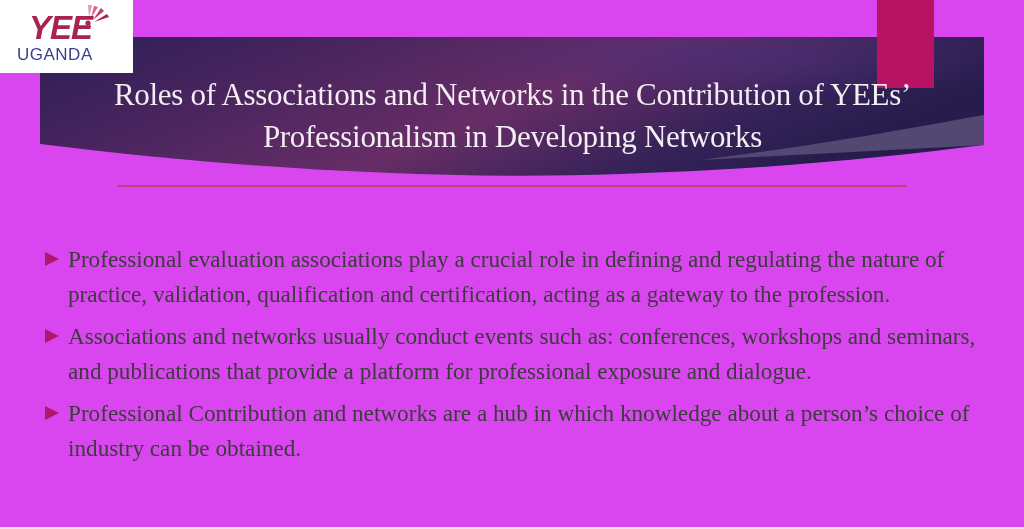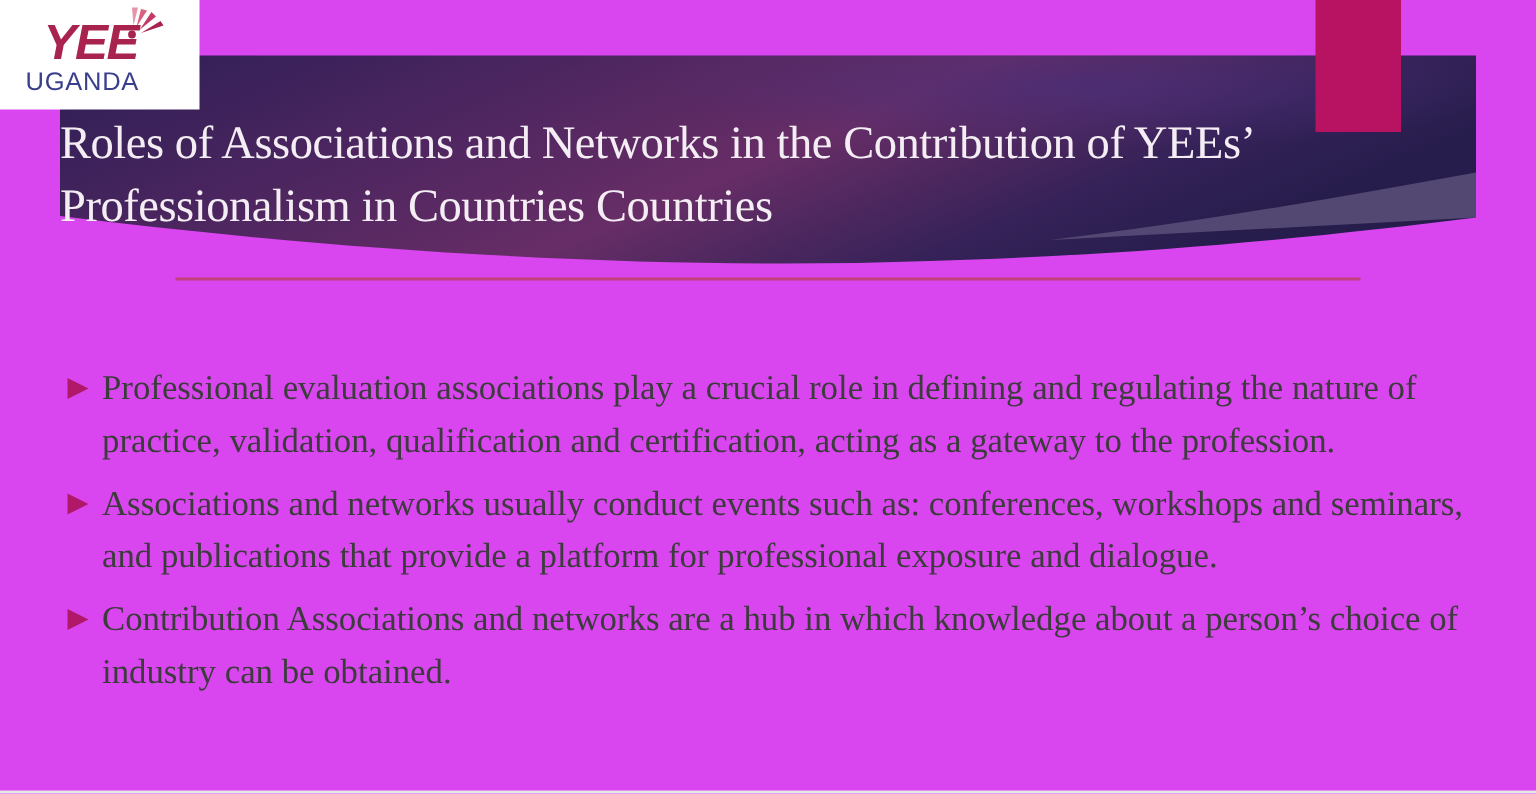--- a/index.html
+++ b/index.html
@@ -20,21 +20,21 @@
       letter-spacing: -1px; line-height: 1;
     }
     .logo-uganda {
       position: absolute; left: 17px; top: 46px;
       font-family: "Liberation Sans", "DejaVu Sans", sans-serif;
       font-size: 17px; color: #3a3f8c; letter-spacing: 0.5px; line-height: 1;
     }
     .logo-spark { position: absolute; left: 84px; top: 3px; width: 28px; height: 24px; }
     .title {
       position: absolute; left: 40px; top: 74px; width: 945px;
-      text-align: left; color: #f4eef4;
+      text-align: center; color: #f4eef4;
       font-size: 31px; line-height: 42px; letter-spacing: -0.3px;
     }
     .divider {
       position: absolute; left: 117px; top: 185px; width: 790px; height: 2px; background: #c0417d;
     }
     .bullets { position: absolute; left: 44px; top: 194px; width: 970px; margin-top: 48px; }
     .bullet { position: relative; padding-left: 24px; color: #3c3c3c; font-size: 23.2px; line-height: 34.5px; }
     .bullet + .bullet { margin-top: 8px; }
     .bullet-icon {
       position: absolute; left: 1px; top: 10px; width: 0; height: 0;
@@ -75,34 +75,34 @@
       <path d="M9 17 L17 5 L20 8 Z" fill="#c43a67"></path>
       <path d="M10 19 L23 11 L25 14 Z" fill="#a8244f"></path>
       <path d="M5 14 L4 2 L8 2 Z" fill="#e895aa"></path>
     </svg>
     <span class="logo-yee">YEE</span>
     <span class="logo-uganda">UGANDA</span>
   </div>
 
   <div class="title">
     <div>Roles of Associations and Networks in the Contribution of YEEs’</div>
-    <div>Professionalism in Countries Countries</div>
+    <div>Professionalism in Developing Networks</div>
   </div>
 
   <div class="divider"></div>
 
   <div class="bullets">
     <div class="bullet">
       <span class="bullet-icon"></span>
       <span>Professional evaluation associations play a crucial role in defining and regulating the nature of practice, validation, qualification and certification, acting as a gateway to the profession.</span>
     </div>
     <div class="bullet">
       <span class="bullet-icon"></span>
       <span>Associations and networks usually conduct events such as: conferences, workshops and seminars, and publications that provide a platform for professional exposure and dialogue.</span>
     </div>
     <div class="bullet">
       <span class="bullet-icon"></span>
-      <span>Contribution Associations and networks are a hub in which knowledge about a person’s choice of industry can be obtained.</span>
+      <span>Professional Contribution and networks are a hub in which knowledge about a person’s choice of industry can be obtained.</span>
     </div>
   </div>
 
   <div class="bottom-rule"></div>
 </div>
 
 </body></html>

